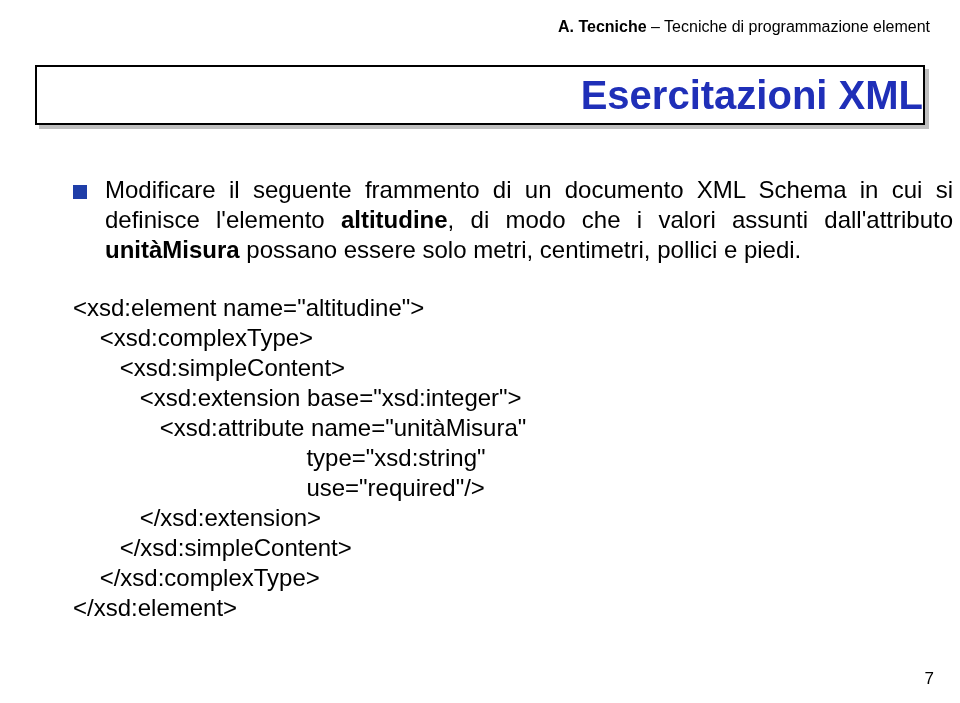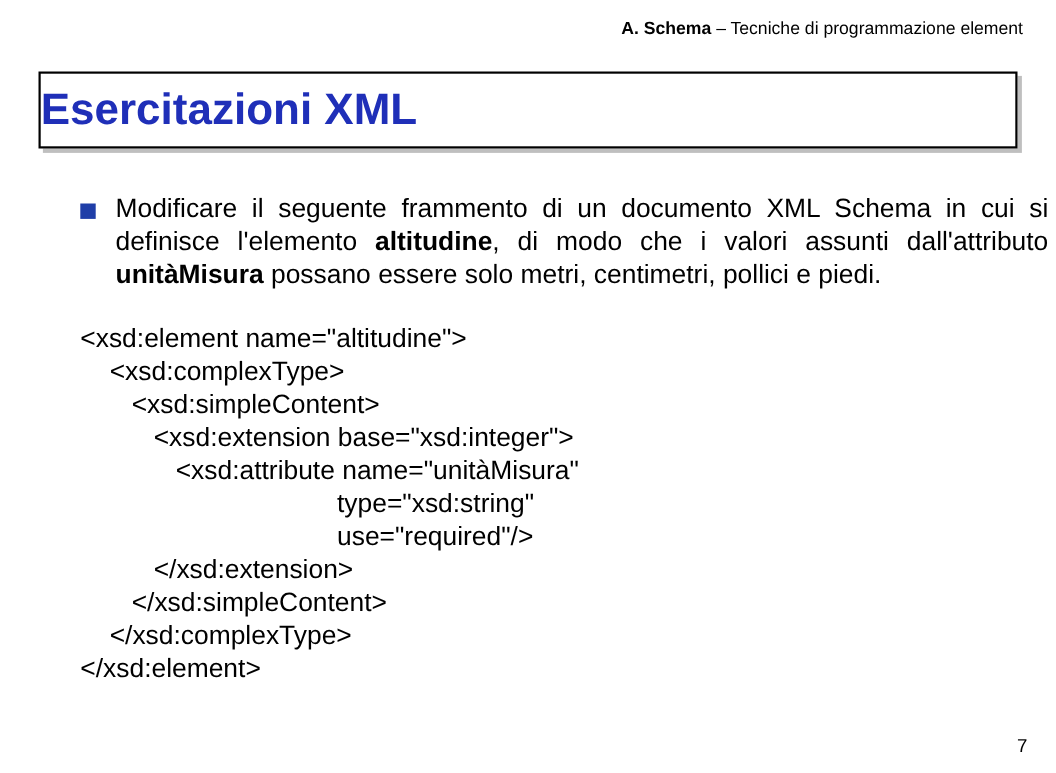--- a/index.html
+++ b/index.html
@@ -23,26 +23,26 @@
     color: #000000;
   }
   .header-line .author {
     font-weight: bold;
   }
   .title-box {
     position: absolute;
     top: 65px;
     left: 35px;
     width: 890px;
-    height: 70px;
+    height: 60px;
     border: 2px solid #000000;
     box-shadow: 4px 4px 0 0 #bfbfbf;
     display: flex;
     align-items: center;
-    justify-content: flex-start;
+    justify-content: flex-end;
     background: #ffffff;
   }
   .title-text {
     font-size: 40px;
     font-weight: bold;
     color: #1f2fb8;
   }
   .content {
     position: absolute;
     top: 175px;
@@ -86,21 +86,21 @@
     bottom: 14px;
     right: 26px;
     font-size: 17px;
     color: #000000;
   }
 </style>
 </head>
 <body>
 
 <div class="header-line">
-  <span class="author">A. Schema</span><span> – Tecniche di programmazione element</span>
+  <span class="author">A. Tecniche</span><span> – Tecniche di programmazione element</span>
 </div>
 
 <div class="title-box">
   <div class="title-text">Esercitazioni XML</div>
 </div>
 
 <div class="content">
   <div class="bullet-row">
     <div class="bullet-square"></div>
     <div class="paragraph">

